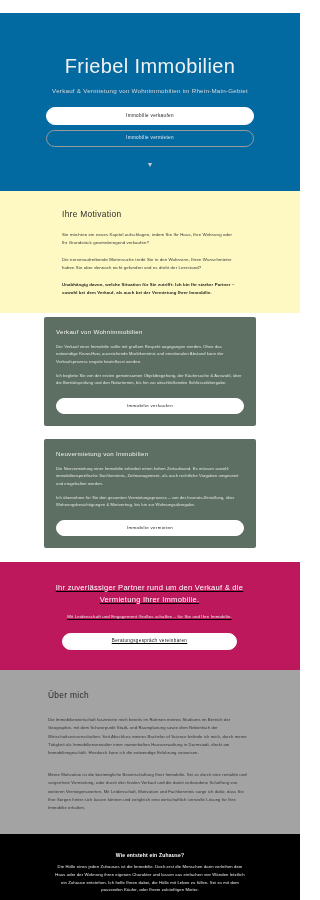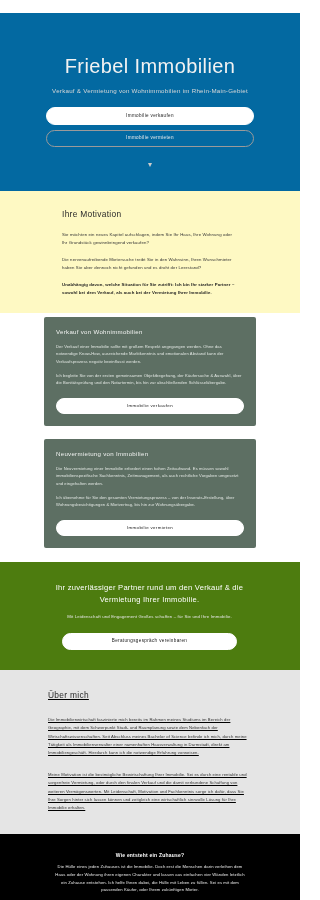--- a/index.html
+++ b/index.html
@@ -123,44 +123,45 @@
     font-size: 4.1px;
     line-height: 1.8;
     letter-spacing: 0.1px;
     margin-bottom: 7px;
   }
   .card-p.last { margin-bottom: 11px; }
   .card .btn-solid { font-size: 4.4px; padding: 5px 4px; }
 
   
   .band {
-    background: #4d7c0f;
+    background: #be185d;
     padding: 20px 1px 20px 0;
     text-align: center;
+    text-decoration: underline;
   }
   .band-title {
     color: #ffffff;
     font-size: 7.6px;
     font-weight: 400;
     line-height: 1.55;
     letter-spacing: 0.25px;
     padding: 0 44px;
   }
   .band-sub {
     color: #e6e6e6;
     font-size: 4.3px;
     letter-spacing: 0.15px;
     margin-top: 8px;
     padding: 0 36px;
     line-height: 1.6;
   }
   .band-btn-wrap { padding: 0 62px; margin-top: 12px; }
 
   
-  .sec-about { background: #e5e5e5; padding: 20px 0 22px 0; text-decoration: underline; }
+  .sec-about { background: #a3a3a3; padding: 20px 0 22px 0; }
   .about-inner { padding: 0 48px; }
   .about-h2 {
     font-size: 8.4px;
     font-weight: 400;
     color: #2b2b2b;
     letter-spacing: 0.3px;
     margin-bottom: 16px;
   }
   .about-p {
     font-size: 4.2px;

